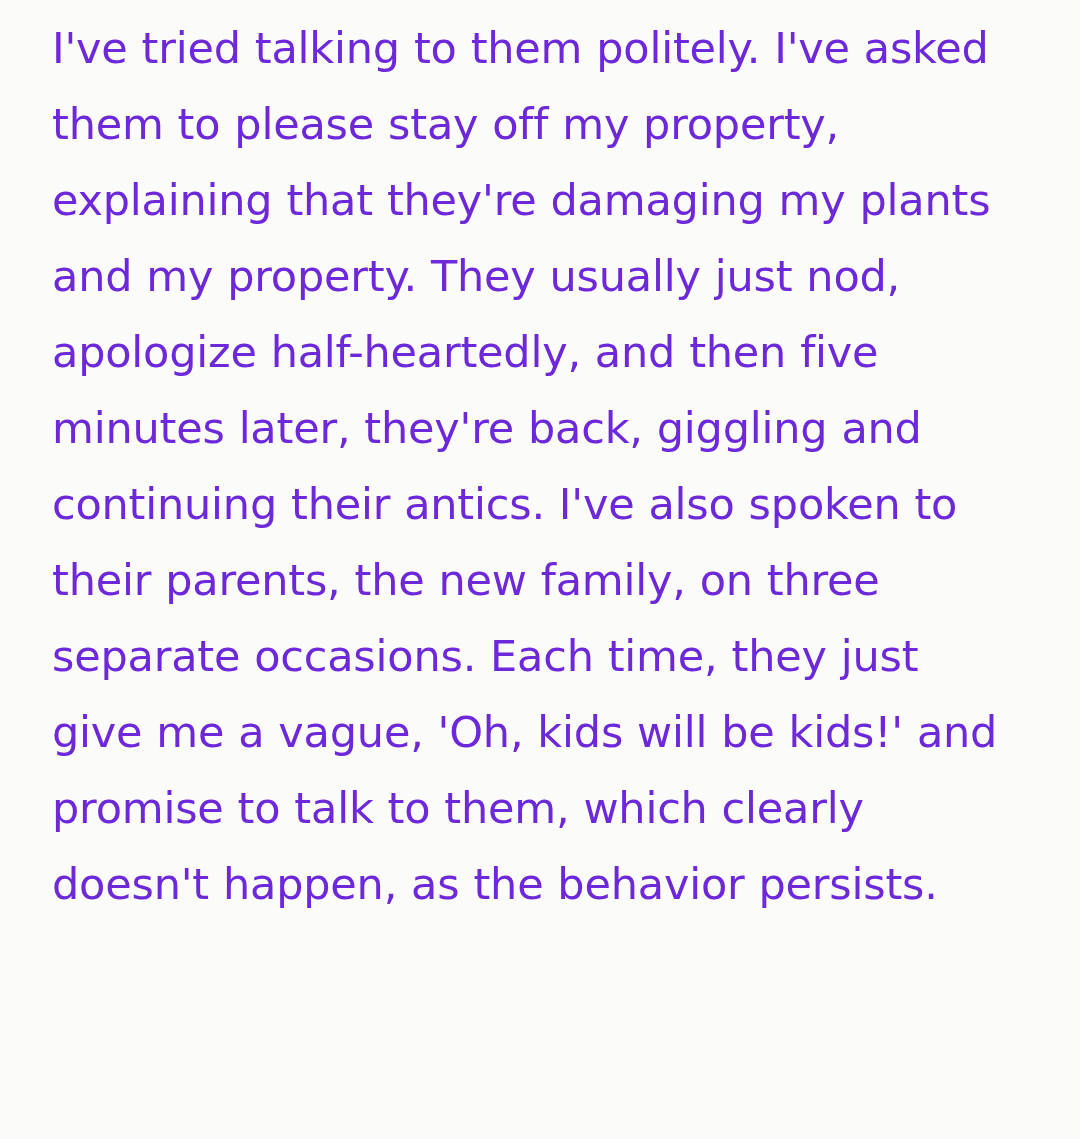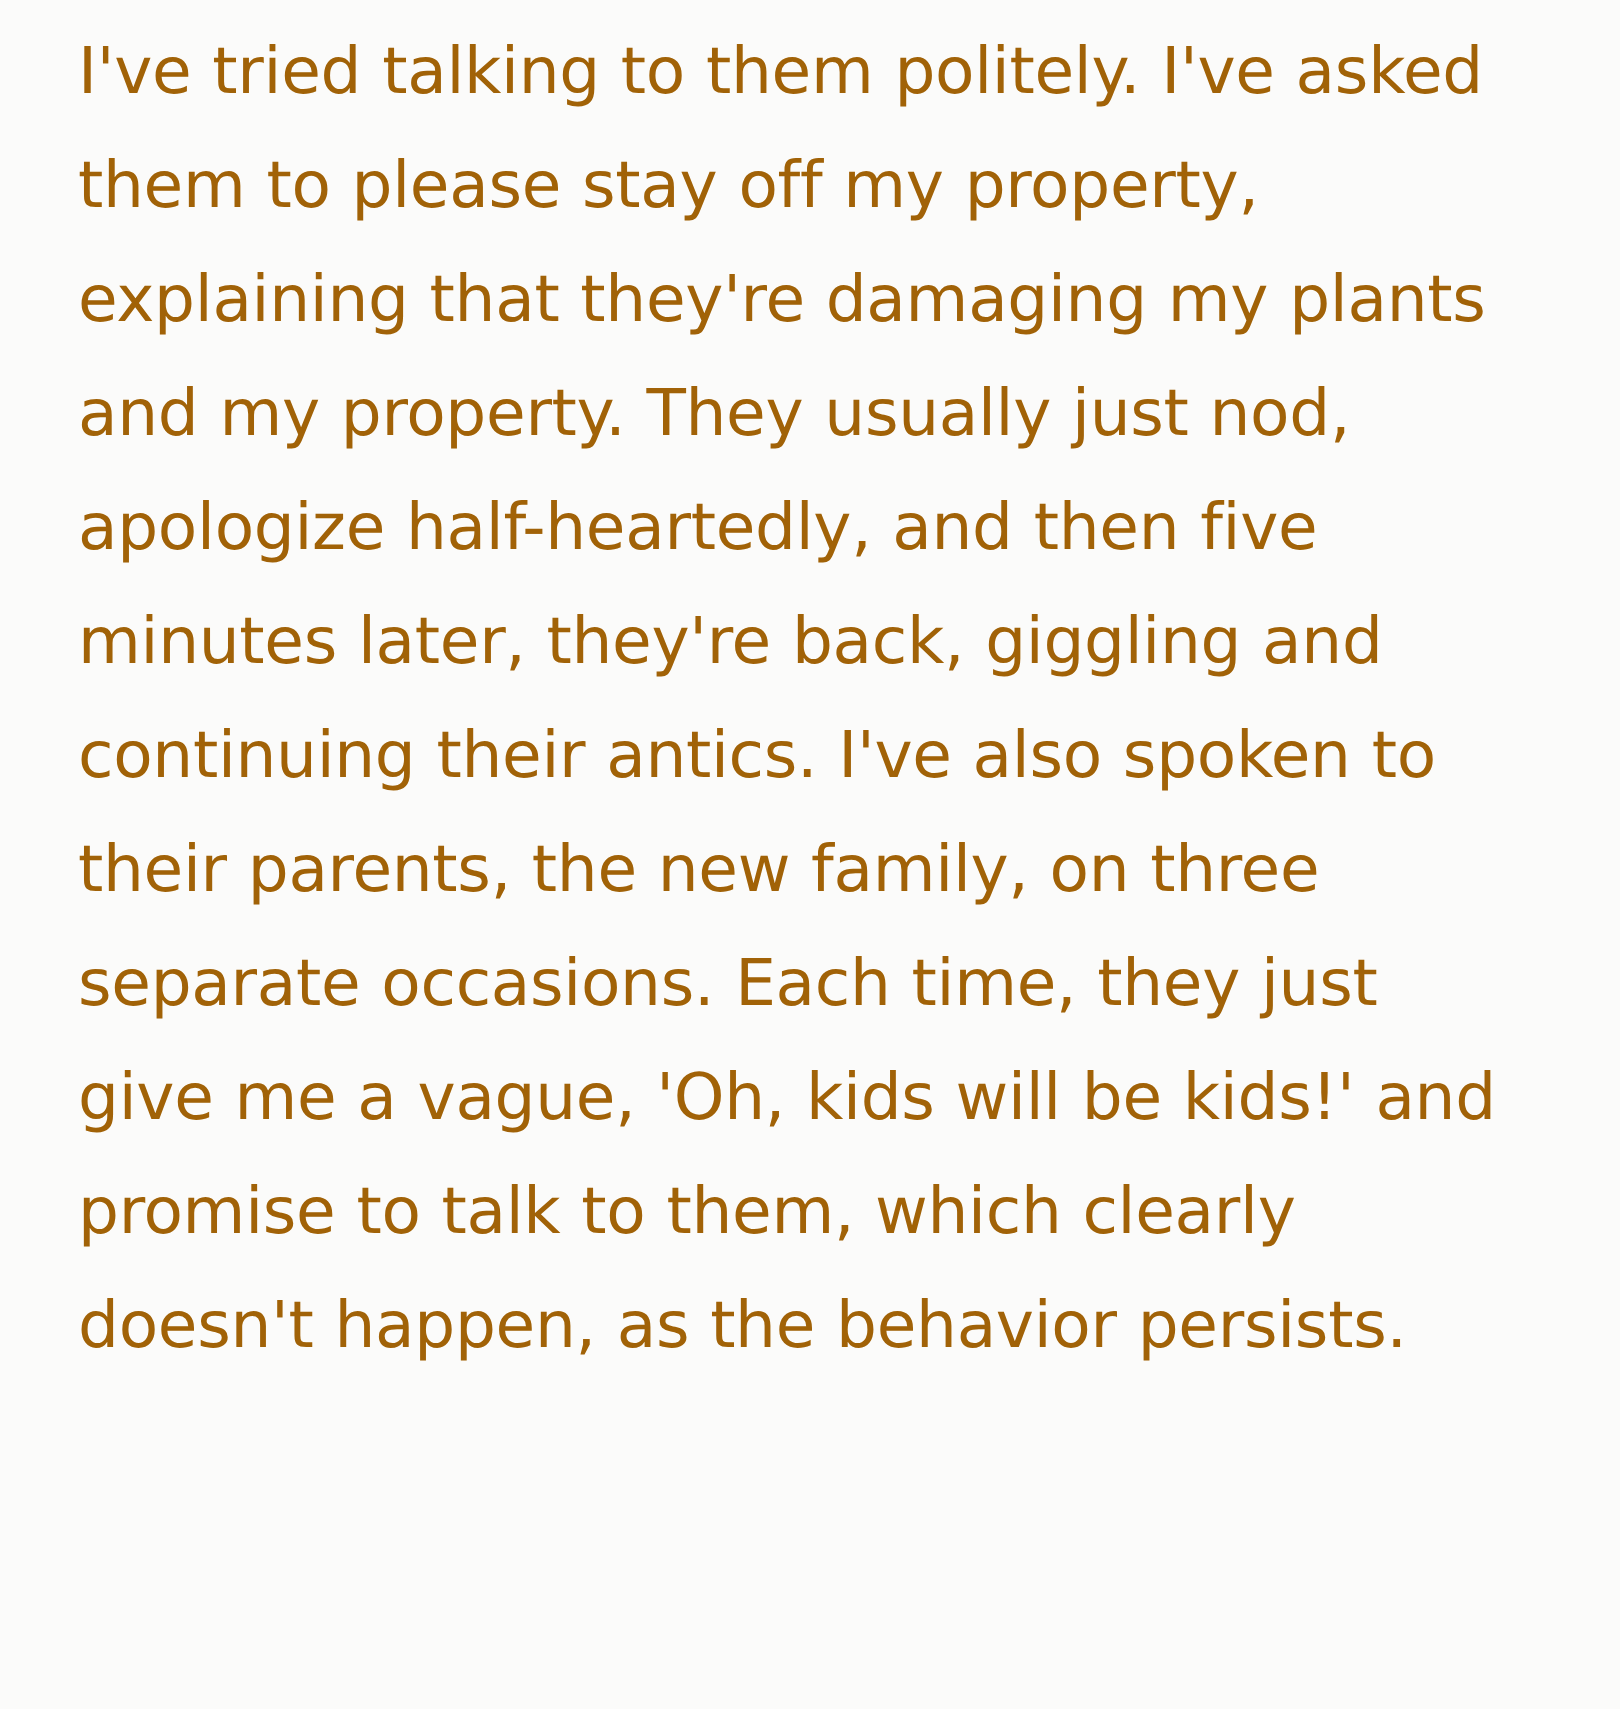--- a/index.html
+++ b/index.html
@@ -16,21 +16,21 @@
     box-sizing: border-box;
     width: 1080px;
     min-height: 1139px;
     background: #fbfbfa;
     padding: 10px 60px 0 52px;
   }
   .body-text {
     font-family: "DejaVu Sans", sans-serif;
     font-size: 43px;
     line-height: 76px;
-    color: #a16207;
+    color: #6d28d9;
     font-weight: 400;
     letter-spacing: -0.2px;
     word-spacing: 0.5px;
     text-align: left;
     white-space: pre-wrap;
     margin: 0;
   }
 </style>
 </head>
 <body>

